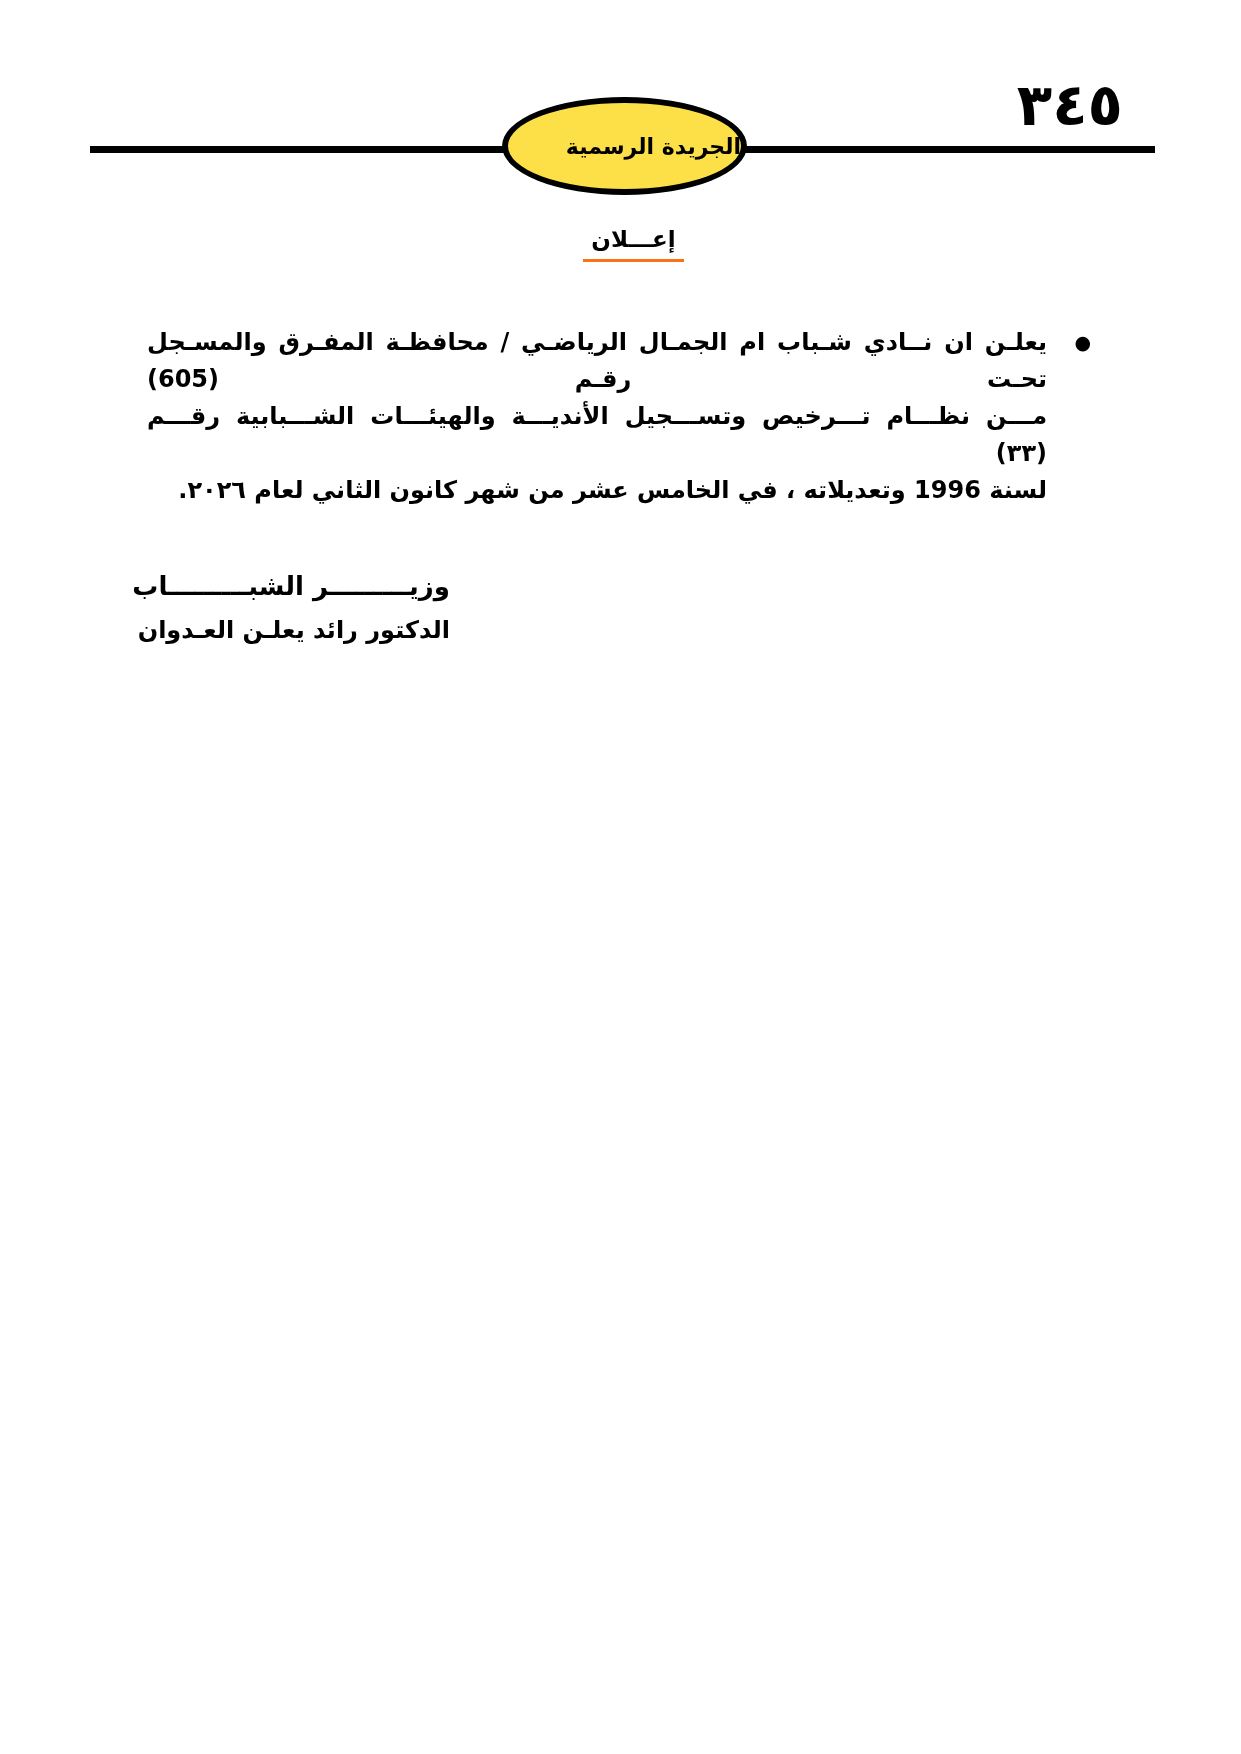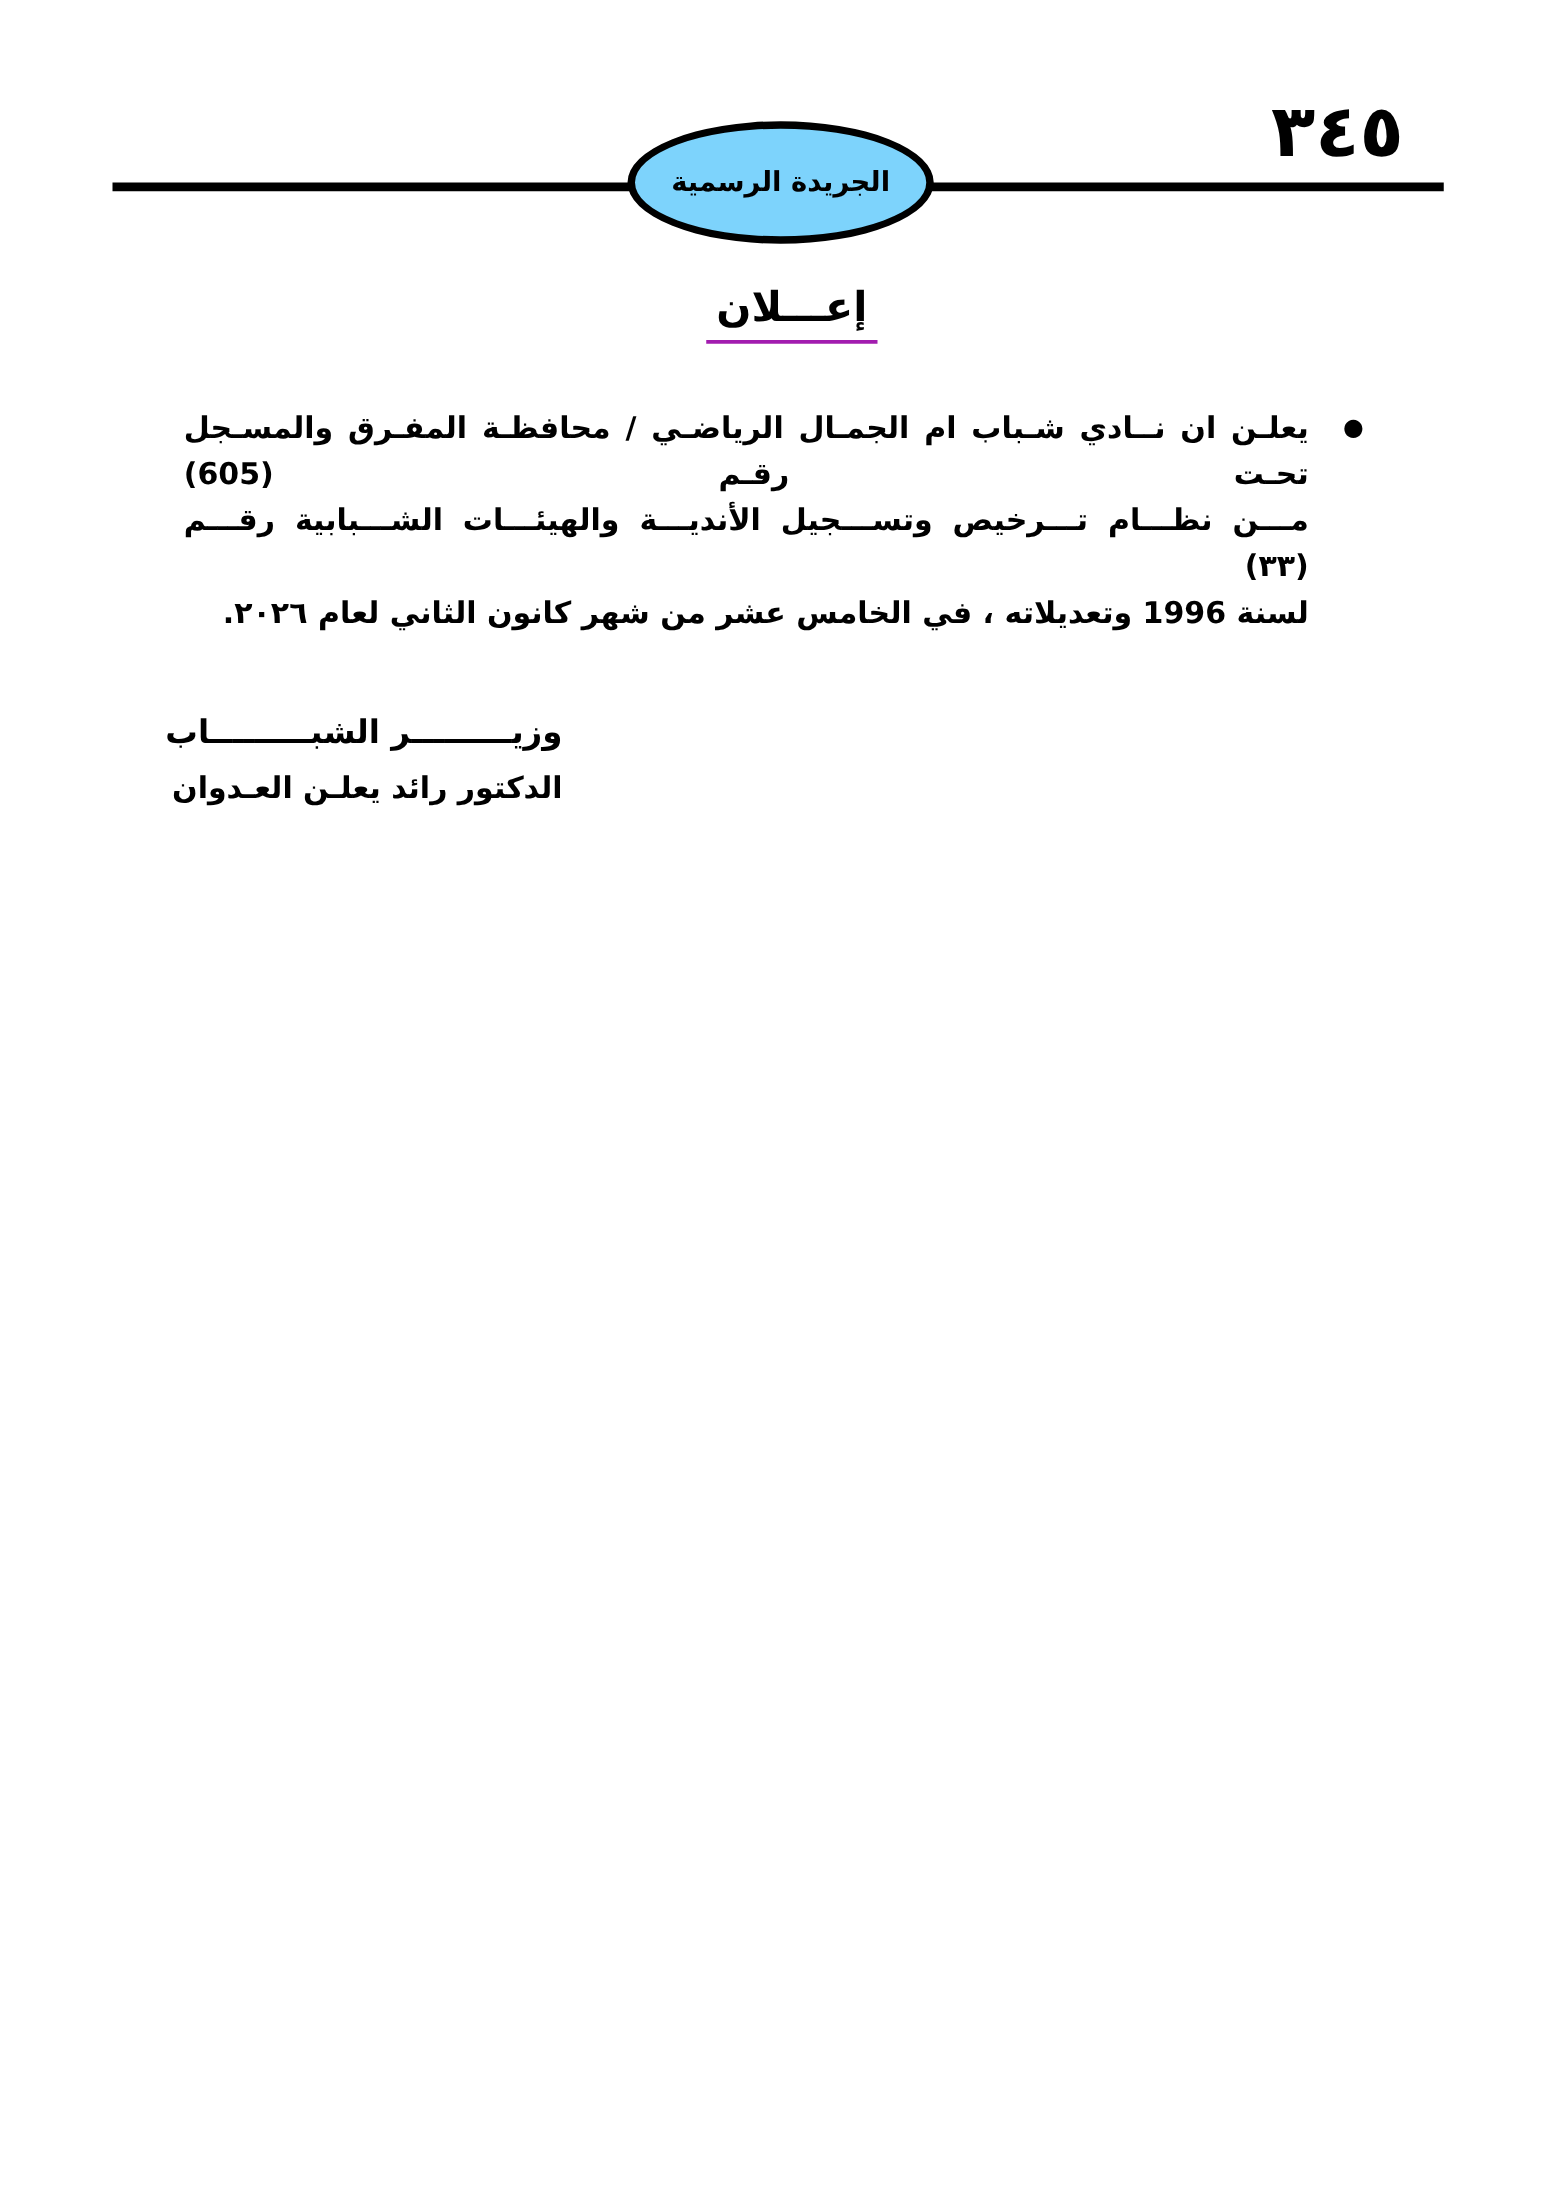--- a/index.html
+++ b/index.html
@@ -35,51 +35,51 @@
     height: 7px;
     background: #000000;
   }
   .gazette-badge {
     position: absolute;
     left: 502px;
     top: 97px;
     width: 245px;
     height: 98px;
     box-sizing: border-box;
-    background: #7dd3fc;
+    background: #fde047;
     border: 6px solid #000000;
     border-radius: 50%;
     display: flex;
     align-items: center;
-    justify-content: center;
+    justify-content: flex-end;
     z-index: 2;
   }
   .badge-label {
     font-size: 22px;
     font-weight: bold;
     direction: rtl;
     white-space: nowrap;
   }
 
   
   .title-row {
     position: absolute;
     top: 226px;
     left: 0;
     width: 100%;
     text-align: center;
   }
   .announcement-title {
     display: inline-block;
     transform: translateX(13px);
-    font-size: 33px;
+    font-size: 23px;
     font-weight: bold;
     direction: rtl;
     padding: 0 8px 7px 8px;
-    border-bottom: 3px solid #a21caf;
+    border-bottom: 3px solid #f97316;
   }
 
   
   .announcement {
     position: absolute;
     top: 324px;
     left: 147px;
     width: 900px;
     direction: rtl;
     font-size: 24px;

